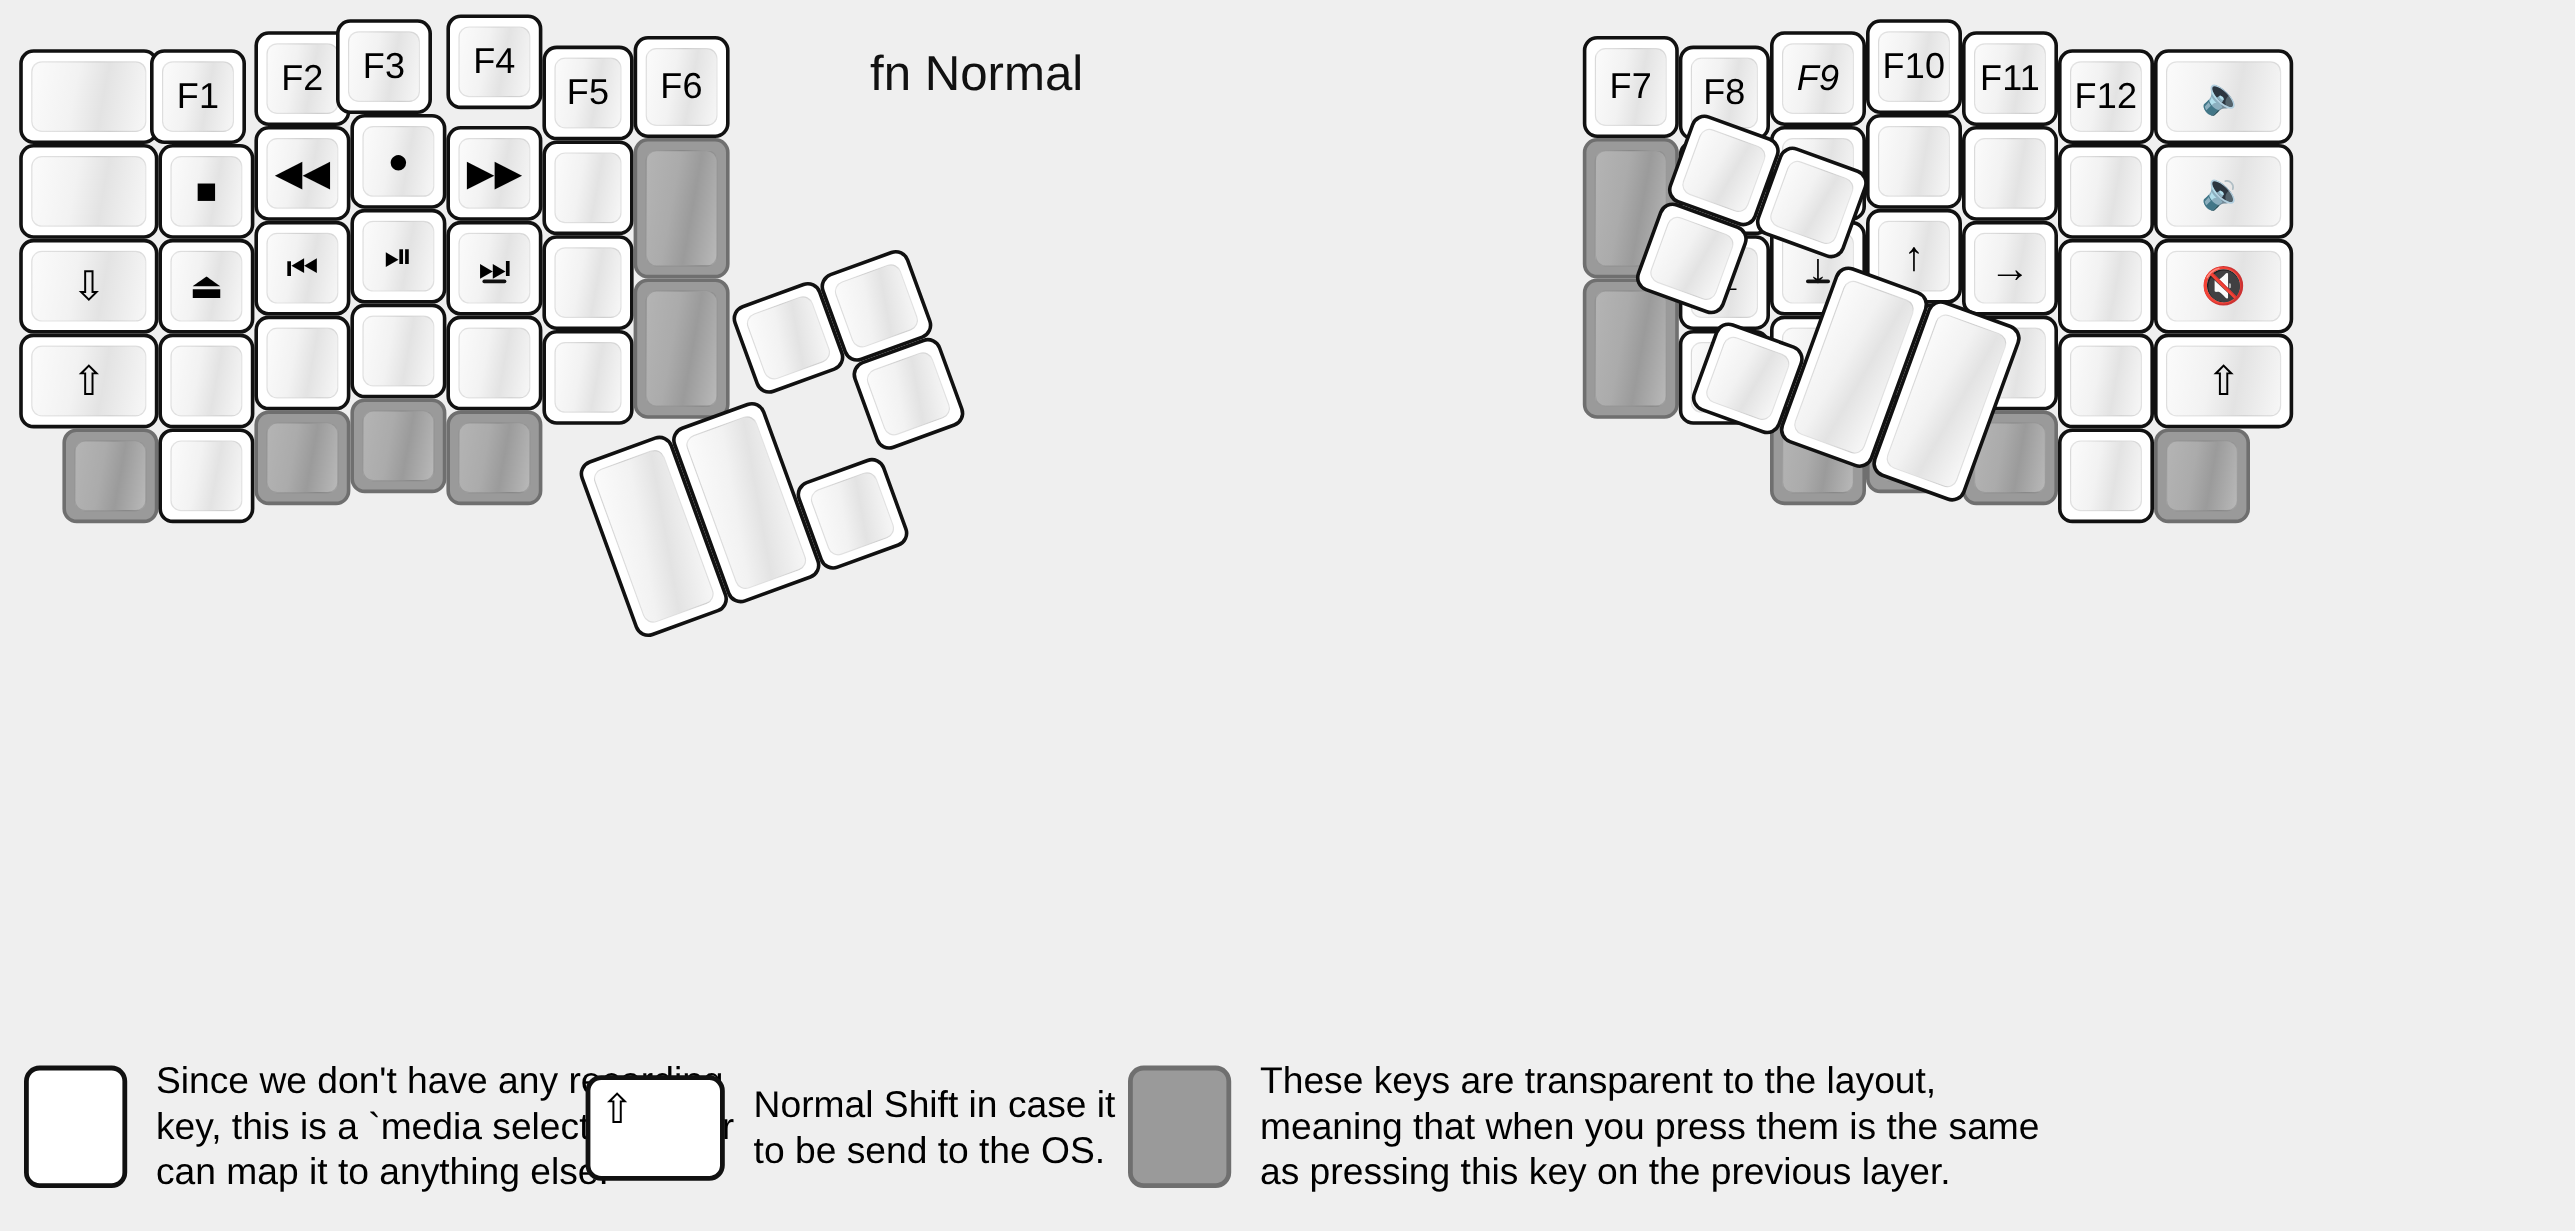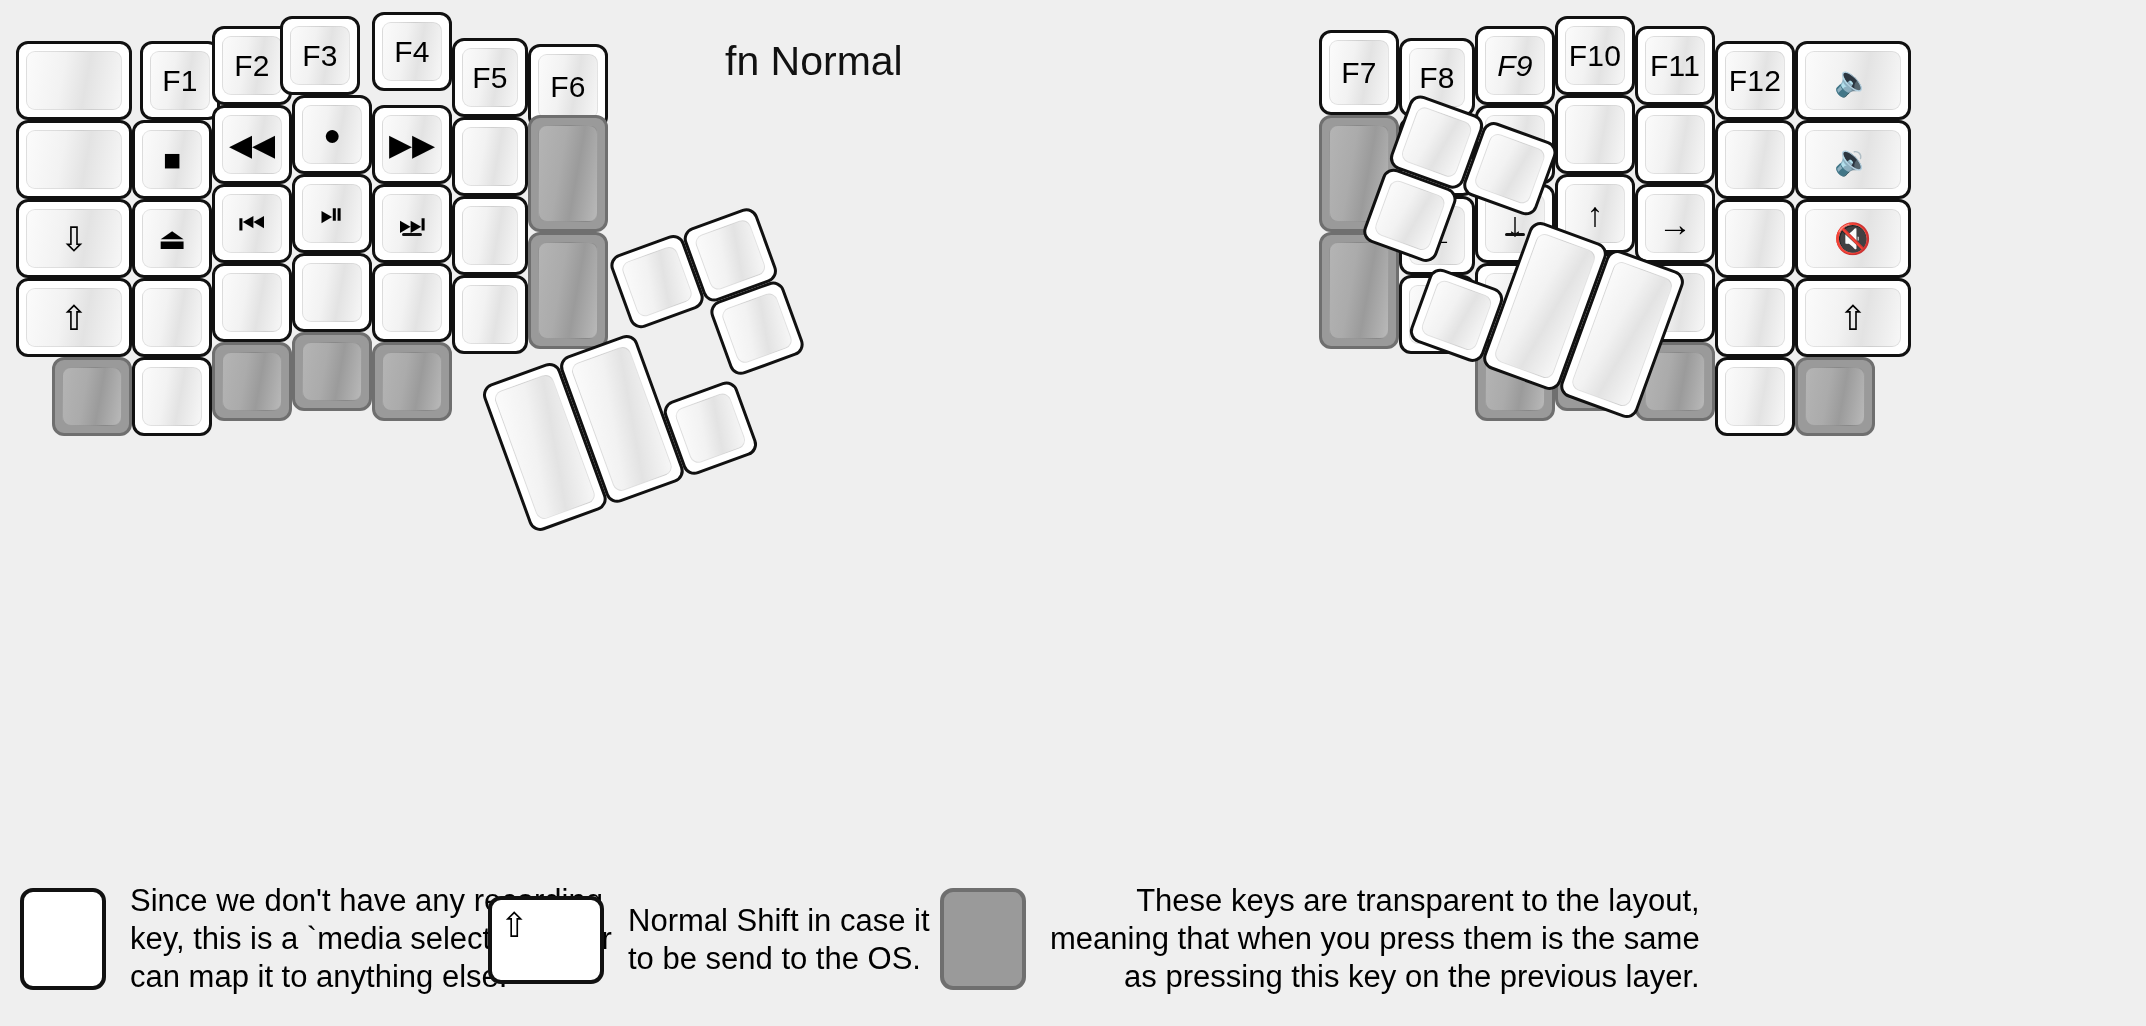--- a/index.html
+++ b/index.html
@@ -100,21 +100,21 @@
     </div>
     <div class="key" style="left:16px;top:278px;width:116px;height:79px;">
       <div class="cap mid">
         <span class="glyph">⇧</span>
       </div>
     </div>
     <div class="key trans" style="left:52px;top:357px;width:80px;height:79px;">
       <div class="cap mid"></div>
     </div>
 
-    <div class="key" style="left:140px;top:41px;width:80px;height:79px;">
+    <div class="key" style="left:125px;top:41px;width:80px;height:79px;">
       <div class="cap mid">
         <span class="lbl">F1</span>
       </div>
     </div>
     <div class="key" style="left:132px;top:120px;width:80px;height:79px;">
       <div class="cap mid">
         <span class="glyph sm">■</span>
       </div>
     </div>
     <div class="key" style="left:132px;top:199px;width:80px;height:79px;">
@@ -204,21 +204,21 @@
     <div class="key" style="left:452px;top:117px;width:76px;height:79px;">
       <div class="cap mid"></div>
     </div>
     <div class="key" style="left:452px;top:196px;width:76px;height:79px;">
       <div class="cap mid"></div>
     </div>
     <div class="key" style="left:452px;top:275px;width:76px;height:79px;">
       <div class="cap mid"></div>
     </div>
 
-    <div class="key" style="left:528px;top:44px;width:80px;height:85px;">
+    <div class="key" style="left:528px;top:30px;width:80px;height:85px;">
       <div class="cap mid">
         <span class="lbl">F6</span>
       </div>
     </div>
     <div class="key trans" style="left:528px;top:115px;width:80px;height:117px;">
       <div class="cap mid"></div>
     </div>
     <div class="key trans" style="left:528px;top:232px;width:80px;height:117px;">
       <div class="cap mid"></div>
     </div>
@@ -419,21 +419,21 @@
     <div class="lg-item" style="left:488px;top:30px;">
       <div class="lg-key" style="width:116px;height:88px;">
         <div class="cap mid">
           <span class="glyph">⇧</span>
         </div>
       </div>
       <div class="lg-text">Normal Shift in case it needs
 to be send to the OS.</div>
     </div>
 
-    <div class="lg-item" style="left:940px;top:16px;text-align:right;">
+    <div class="lg-item" style="left:940px;top:16px;">
       <div class="lg-key trans">
         <div class="cap mid"></div>
       </div>
       <div class="lg-text">These keys are transparent to the layout,
 meaning that when you press them is the same
 as pressing this key on the previous layer.</div>
     </div>
 
   </div>
 </div>

